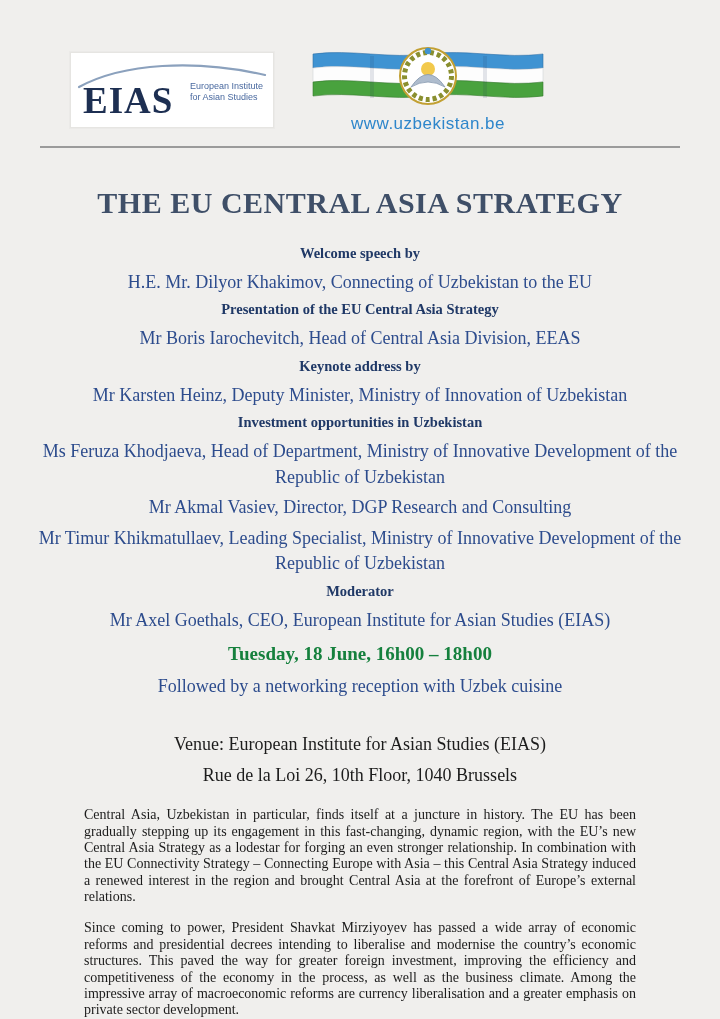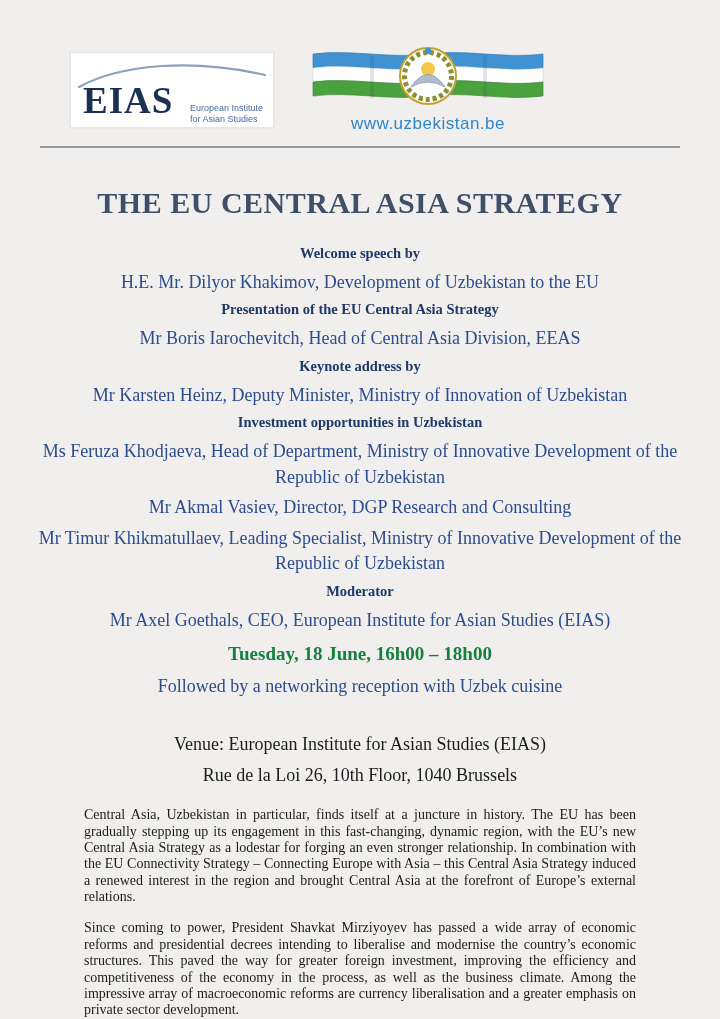--- a/index.html
+++ b/index.html
@@ -17,21 +17,21 @@
   .eias-box{
     position:relative;width:202px;height:74px;background:#ffffff;
     border:1px solid #e6e5e2;box-shadow:0 0 0 1px rgba(0,0,0,0.02);
     margin-top:8px;
   }
   .eias-acronym{
     position:absolute;left:12px;bottom:8px;
     font-size:37px;font-weight:600;color:#1d2f52;letter-spacing:1px;line-height:1;
   }
   .eias-tagline{
-    position:absolute;right:10px;bottom:1px;
+    position:absolute;right:10px;bottom:23px;
     font-family:"Liberation Sans","DejaVu Sans",sans-serif;
     font-size:9px;color:#49699f;line-height:1.3;text-align:left;
   }
   .eias-swoosh{position:absolute;top:4px;left:4px;}
   .uz-box{width:236px;text-align:center;}
   .uz-url{
     margin-top:2px;
     font-family:"Liberation Sans","DejaVu Sans",sans-serif;
     font-size:17px;color:#2e86cb;letter-spacing:0.5px;
   }
@@ -111,21 +111,21 @@
       <div class="uz-url">www.uzbekistan.be</div>
     </div>
   </div>
 
   <div class="rule"></div>
 
   <div class="doc-title">THE EU CENTRAL ASIA STRATEGY</div>
 
   <div class="program">
     <div class="prog-role">Welcome speech by</div>
-    <div class="prog-name">H.E. Mr. Dilyor Khakimov, Development of Uzbekistan to the EU</div>
+    <div class="prog-name">H.E. Mr. Dilyor Khakimov, Connecting of Uzbekistan to the EU</div>
     <div class="prog-role">Presentation of the EU Central Asia Strategy</div>
     <div class="prog-name">Mr Boris Iarochevitch, Head of Central Asia Division, EEAS</div>
     <div class="prog-role">Keynote address by</div>
     <div class="prog-name">Mr Karsten Heinz, Deputy Minister, Ministry of Innovation of Uzbekistan</div>
     <div class="prog-role">Investment opportunities in Uzbekistan</div>
     <div class="prog-name">Ms Feruza Khodjaeva, Head of Department, Ministry of Innovative Development of the Republic of Uzbekistan</div>
     <div class="prog-name">Mr Akmal Vasiev, Director, DGP Research and Consulting</div>
     <div class="prog-name">Mr Timur Khikmatullaev, Leading Specialist, Ministry of Innovative Development of the Republic of Uzbekistan</div>
     <div class="prog-role">Moderator</div>
     <div class="prog-name">Mr Axel Goethals, CEO, European Institute for Asian Studies (EIAS)</div>

